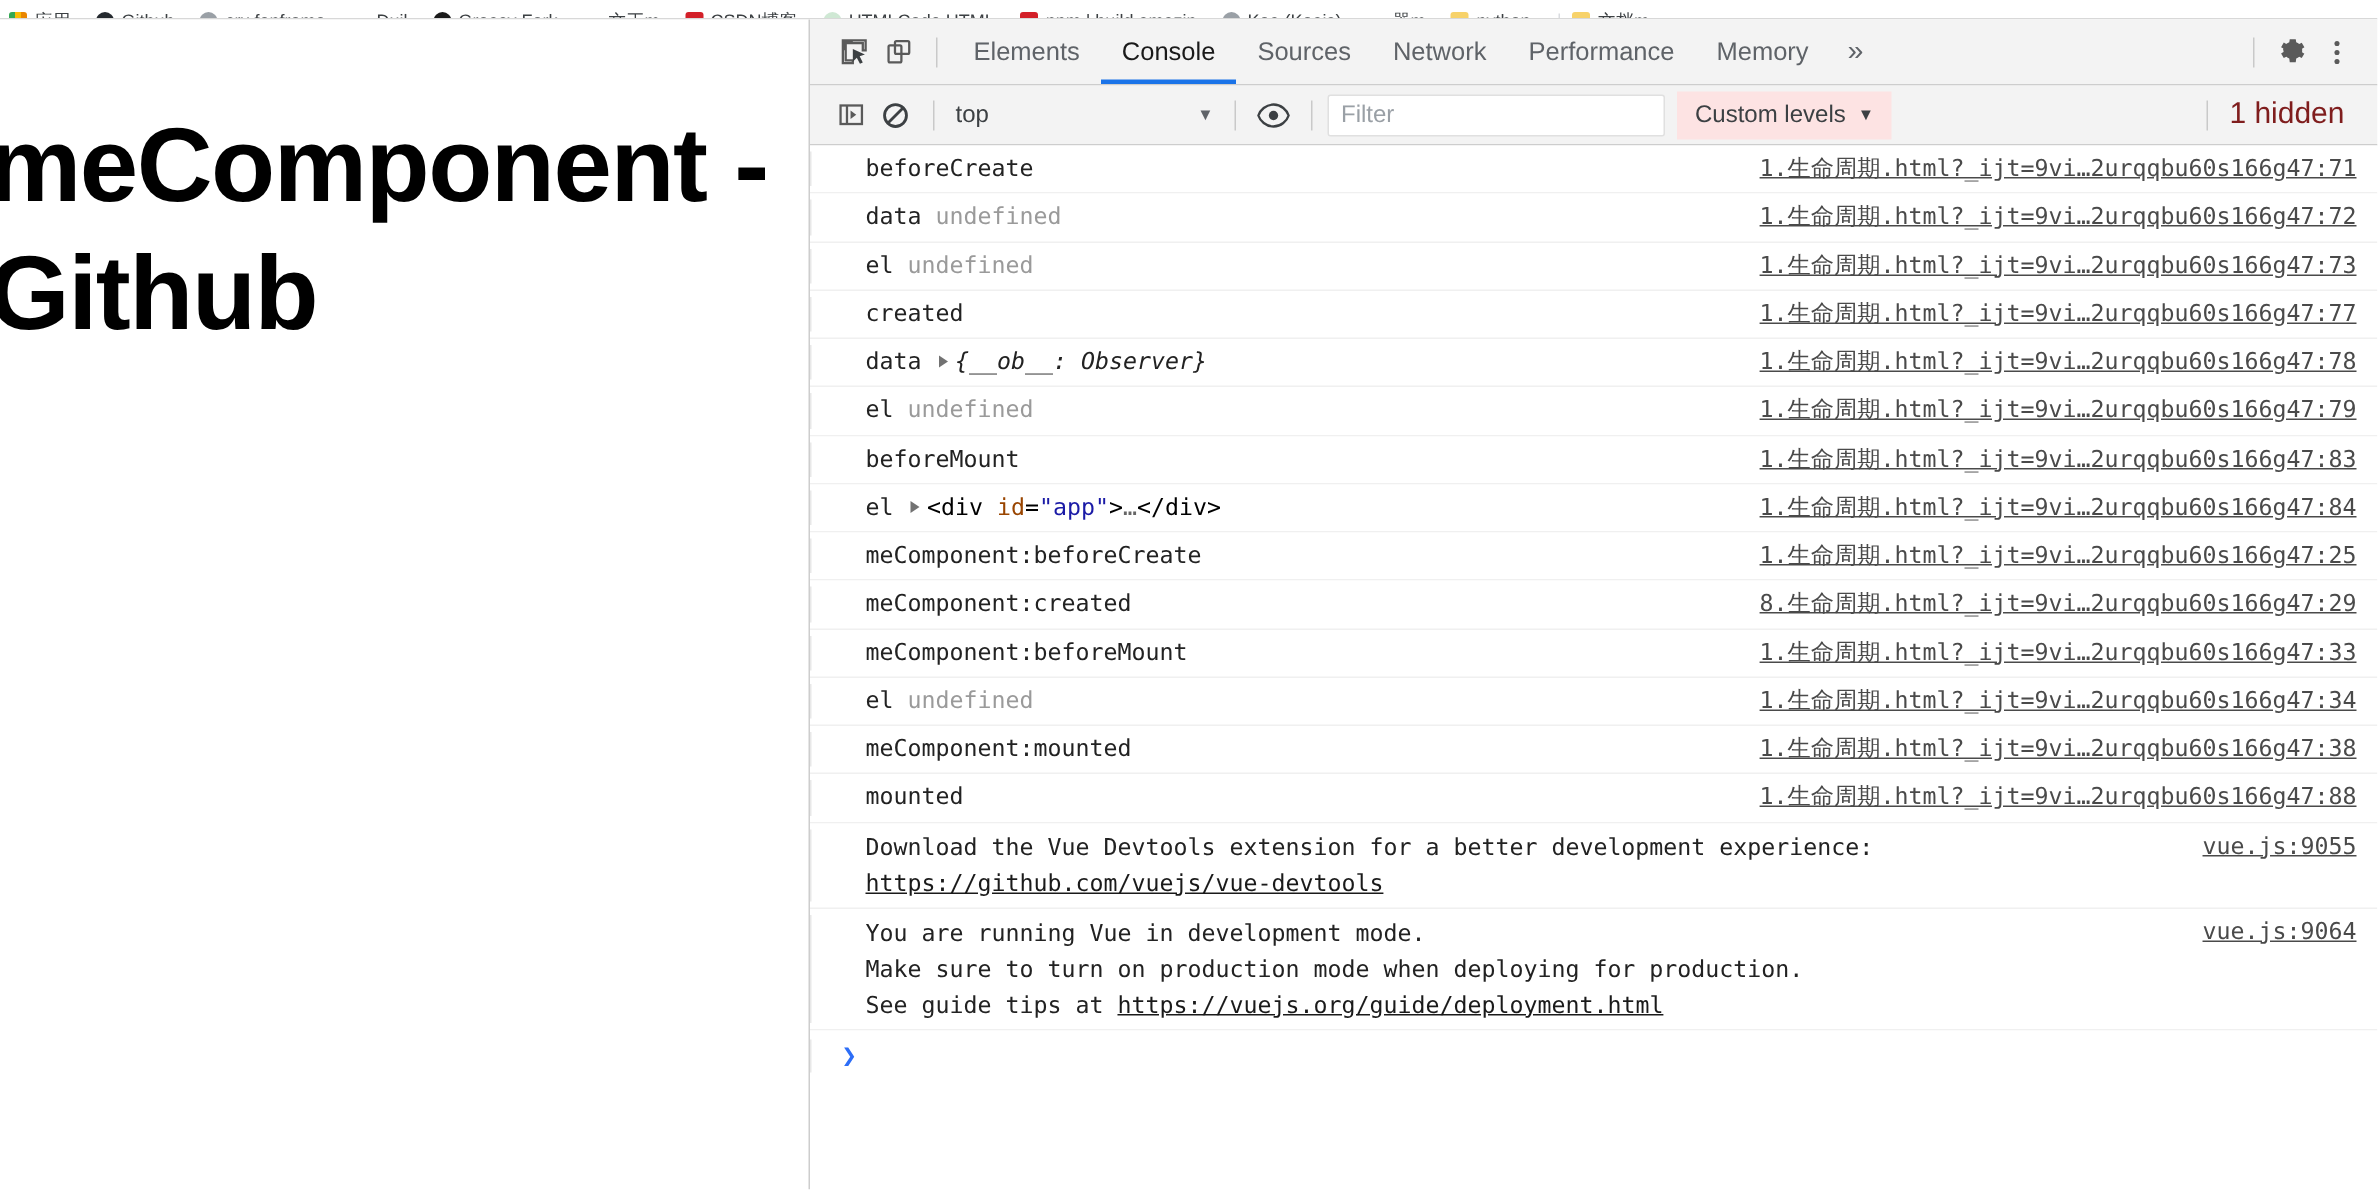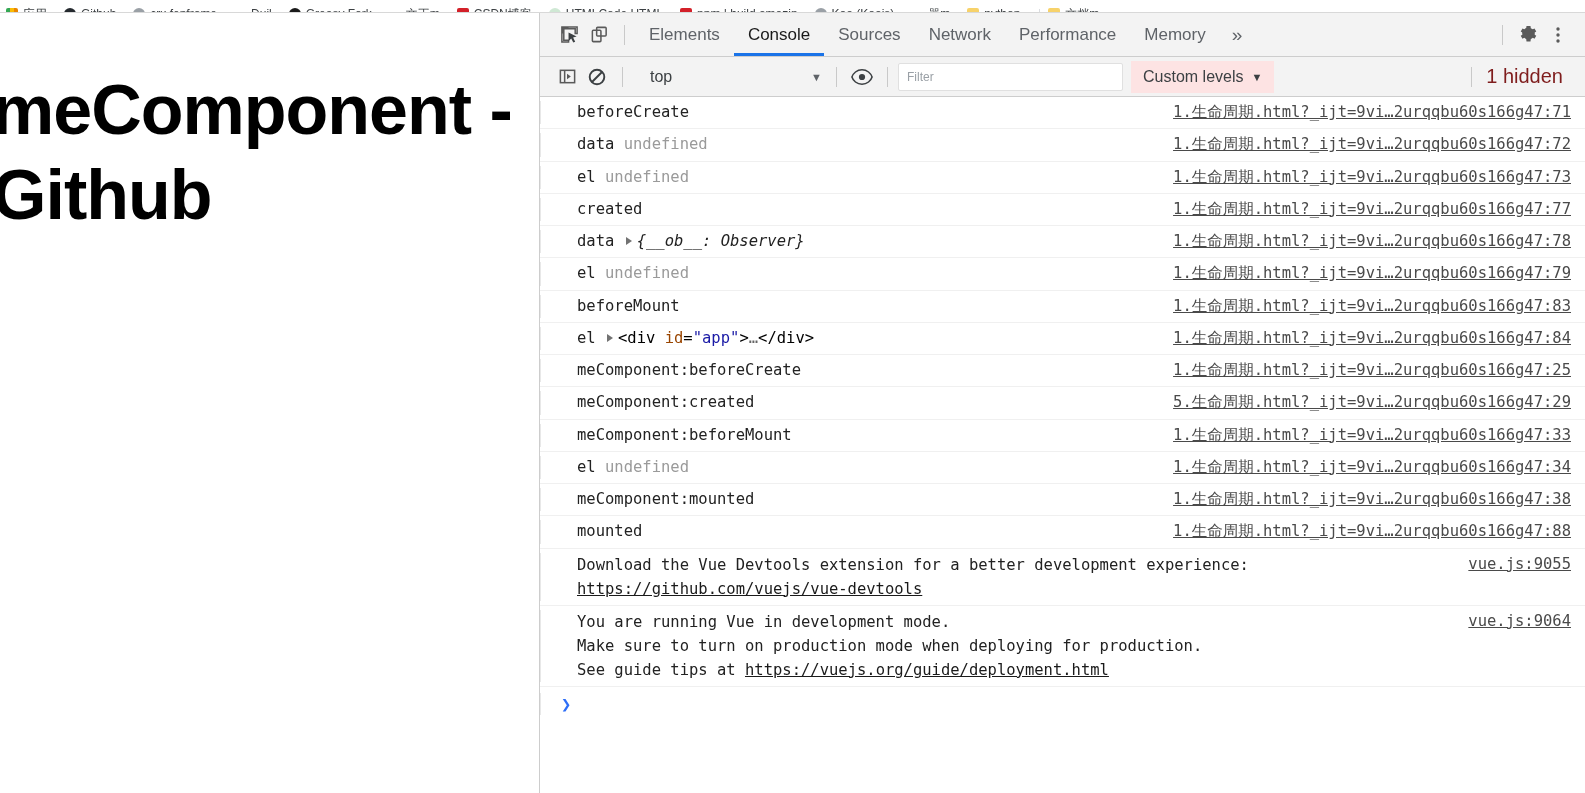--- a/index.html
+++ b/index.html
@@ -140,30 +140,29 @@
     padding: 0 8px 0 12px;
     flex: 0 0 auto;
   }
   .ctx-select {
     display: flex; align-items: center;
     width: 180px;
     font-size: 16px;
     color: #3c4043;
     cursor: pointer;
     padding-left: 4px;
-    margin-left: 13px;
   }
   .ctx-select .ctx-label { flex: 1 1 auto; }
   .ctx-select .caret { font-size: 11px; color: #5f6368; padding-right: 4px; }
   .filter-input {
     width: 225px; height: 28px;
     background: #ffffff;
     border: 1px solid #e0e0e0;
     border-radius: 2px;
-    font-size: 12px;
+    font-size: 16px;
     color: #80868b;
     padding: 0 8px;
     font-family: "Liberation Sans", sans-serif;
     outline: none;
   }
   .filter-input::placeholder { color: #9aa0a6; }
   .levels-chip {
     background: #fde3e3;
     height: 32px;
     display: flex; align-items: center;
@@ -477,21 +476,21 @@
 
       <div class="cmsg">
         <div class="gutter"></div>
         <div class="body">meComponent:beforeCreate</div>
         <div class="src">1.生命周期.html?_ijt=9vi…2urqqbu60s166g47:25</div>
       </div>
 
       <div class="cmsg">
         <div class="gutter"></div>
         <div class="body">meComponent:created</div>
-        <div class="src">5.生命周期.html?_ijt=9vi…2urqqbu60s166g47:29</div>
+        <div class="src">8.生命周期.html?_ijt=9vi…2urqqbu60s166g47:29</div>
       </div>
 
       <div class="cmsg">
         <div class="gutter"></div>
         <div class="body">meComponent:beforeMount</div>
         <div class="src">1.生命周期.html?_ijt=9vi…2urqqbu60s166g47:33</div>
       </div>
 
       <div class="cmsg">
         <div class="gutter"></div>

